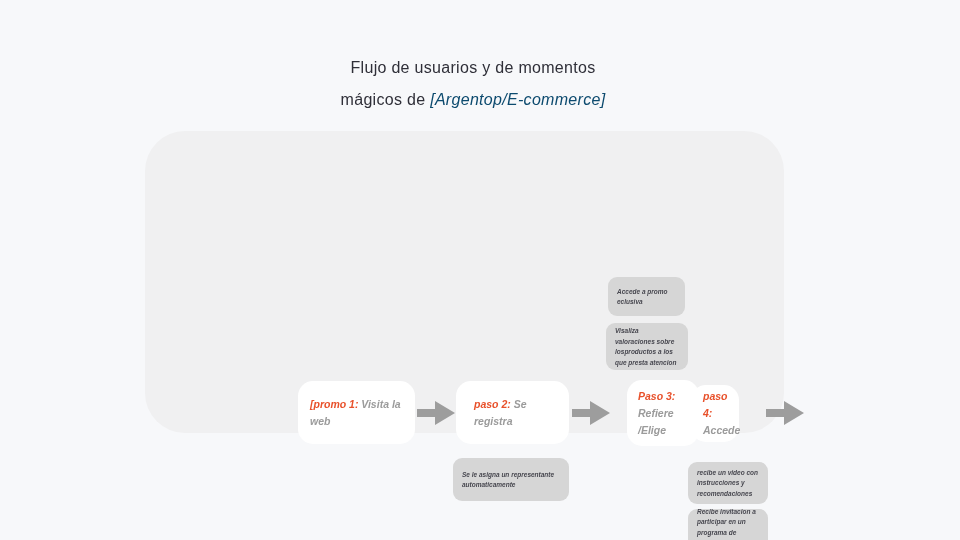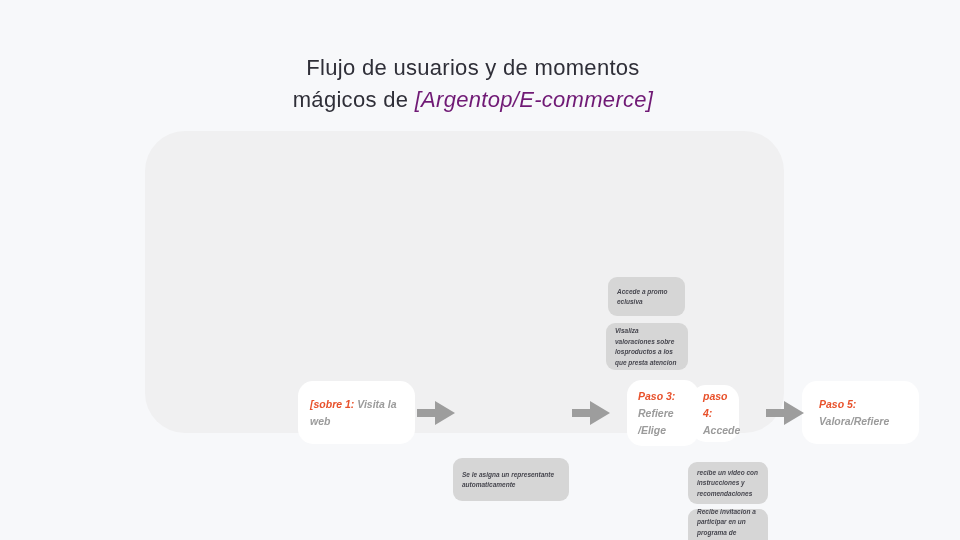--- a/index.html
+++ b/index.html
@@ -9,28 +9,28 @@
     background:#f7f8fa;
     overflow:hidden;
     font-family:"Liberation Sans", sans-serif;
   }
   
   .title{
     position:absolute;
     left:0;top:52px;width:946px;
     margin:0;
     text-align:center;
-    font-size:22px;
+    font-size:16px;
     line-height:32px;
     font-weight:500;
     letter-spacing:0.3px;
     color:#2f2f38;
   }
   .title .accent{
-    color:#701a75;
+    color:#0c4a6e;
     font-style:italic;
   }
   
   .canvas{
     position:absolute;
     left:145px;top:131px;
     width:639px;height:302px;
     background:#f0f0f1;
     border-radius:40px;
   }
@@ -96,30 +96,30 @@
   <div class="canvas">
 
     <div class="note na">
       <span>Accede a promo eclusiva</span>
     </div>
     <div class="note nb">
       <span>Visaliza valoraciones sobre losproductos a los que presta atencion</span>
     </div>
 
     <div class="step s1">
-      <div><span class="num">[sobre 1:</span> <span class="lbl">Visita la web</span></div>
+      <div><span class="num">[promo 1:</span> <span class="lbl">Visita la web</span></div>
+    </div>
+    <div class="step s2">
+      <div><span class="num">paso 2:</span> <span class="lbl">Se registra</span></div>
     </div>
     <div class="step s3 stack">
       <div><span class="num">Paso 3:</span><span class="lbl">Refiere /Elige</span></div>
     </div>
     <div class="step s4 stack">
       <div><span class="num">paso 4:</span><span class="lbl">Accede</span></div>
-    </div>
-    <div class="step s5 stack">
-      <div><span class="num">Paso 5:</span><span class="lbl">Valora/Refiere</span></div>
     </div>
 
     <div class="arrow a1">
       <svg width="38" height="24" viewBox="0 0 38 24" xmlns="http://www.w3.org/2000/svg">
           <polygon points="0,8 18,8 18,0 38,12 18,24 18,16 0,16" fill="#9d9d9d"></polygon>
         </svg>
     </div>
     <div class="arrow a2">
       <svg width="38" height="24" viewBox="0 0 38 24" xmlns="http://www.w3.org/2000/svg">
           <polygon points="0,8 18,8 18,0 38,12 18,24 18,16 0,16" fill="#9d9d9d"></polygon>

